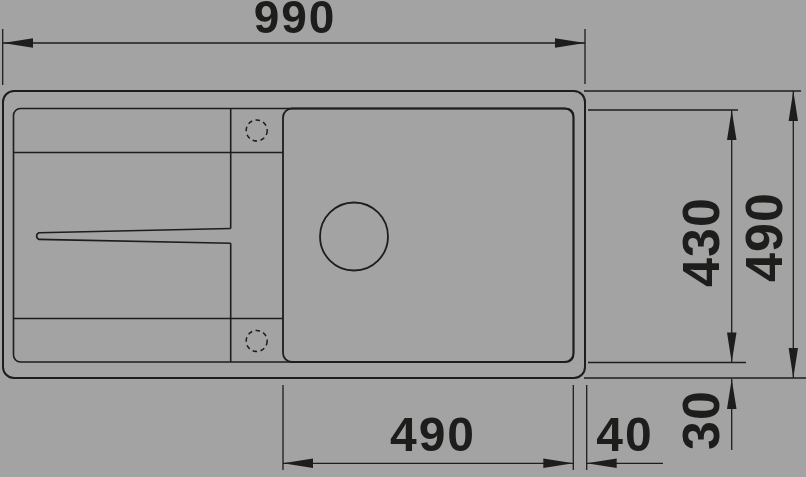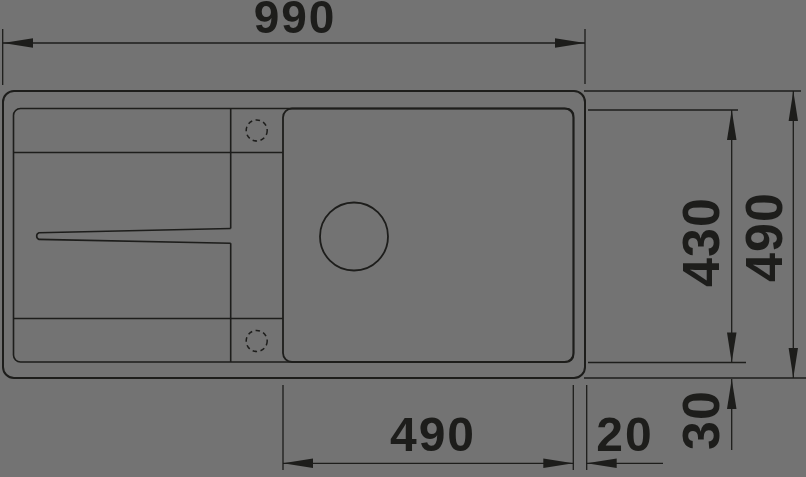--- a/index.html
+++ b/index.html
@@ -1,19 +1,19 @@
 <!DOCTYPE html>
 <html><head>
 <meta charset="utf-8">
 <style>
   html,body{margin:0;padding:0;background:#ffffff;}
   .canvas{
     position:relative;
     width:806px;height:477px;
-    background:#737373;
+    background:#a3a3a3;
     overflow:hidden;
     font-family:"Liberation Sans", sans-serif;
   }
   svg{position:absolute;left:0;top:0;}
   svg .ln{stroke:#1d1d1b;fill:none;}
   svg .outline{stroke-width:2;}
   svg .inner{stroke-width:1.6;}
   svg .bowl{stroke-width:1.8;}
   svg .dim{stroke-width:1.3;}
   svg .dash{stroke-width:1.5;stroke-dasharray:4.5 3.5;}
@@ -100,17 +100,17 @@
   </svg>
 
   <div class="lbl s46" style="left:295px; top:17px;">990</div>
 
   <div class="lbl rot s52" style="left:701px; top:242px;">430</div>
 
   <div class="lbl rot s52" style="left:764px; top:237px;">490</div>
 
   <div class="lbl s48" style="left:433px; top:435px;">490</div>
 
-  <div class="lbl s48" style="left:625px; top:435px;">20</div>
+  <div class="lbl s48" style="left:625px; top:435px;">40</div>
 
   <div class="lbl rot s52" style="left:701px; top:420px;">30</div>
 
 </div>
 
 </body></html>

